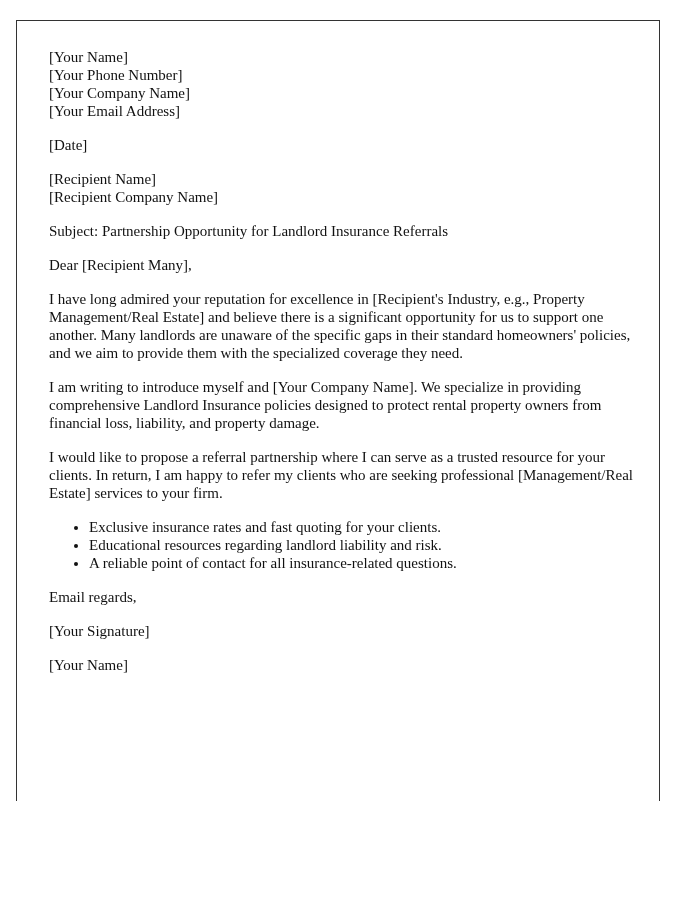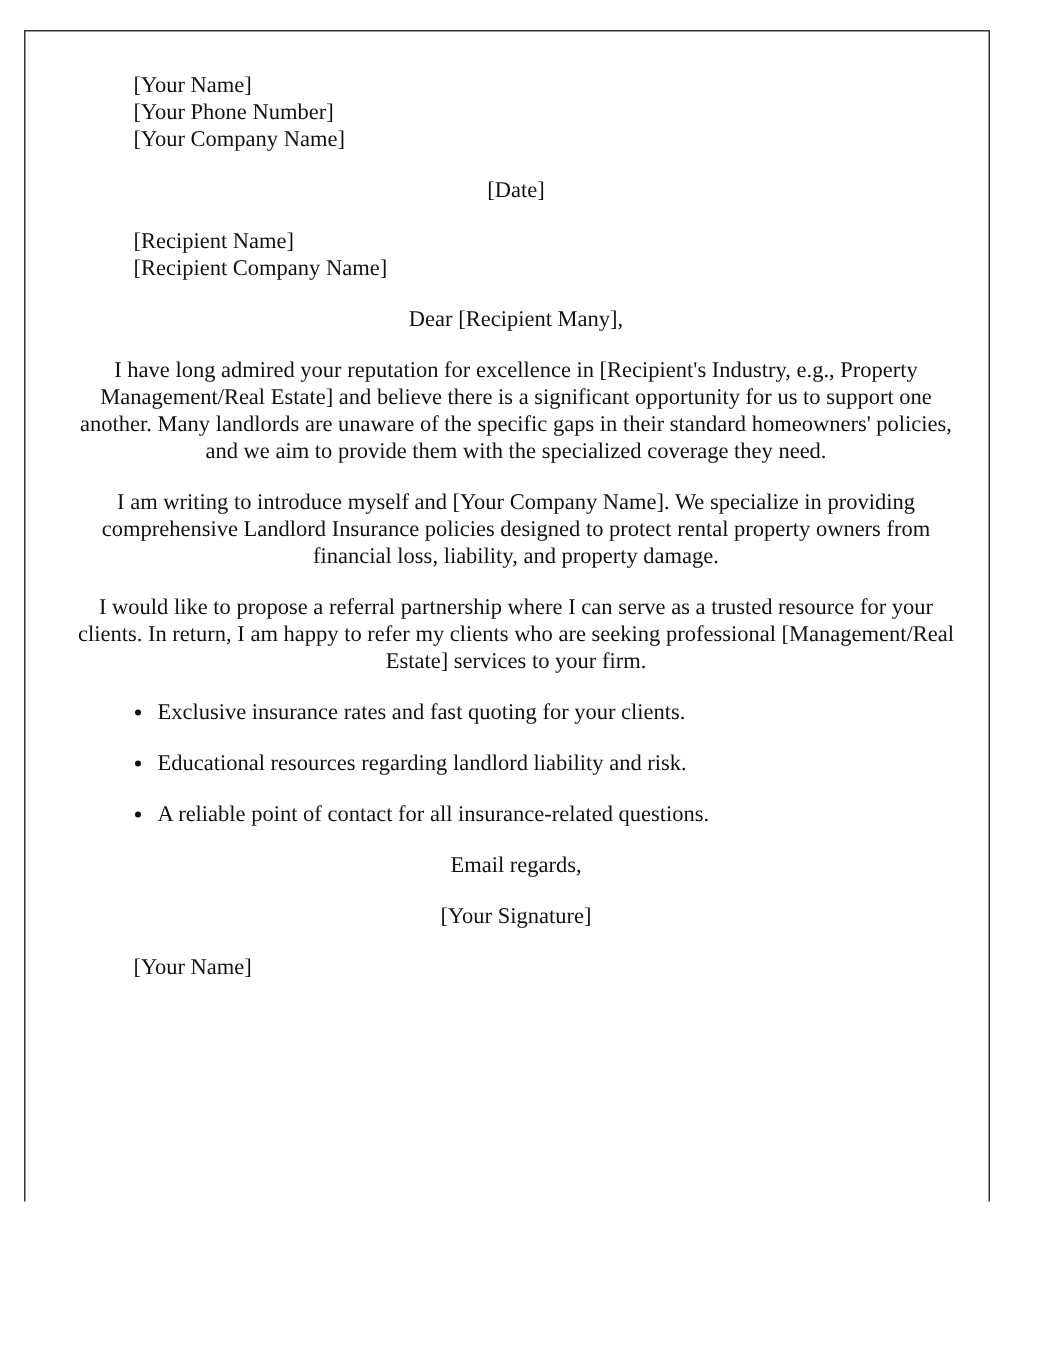--- a/index.html
+++ b/index.html
@@ -17,44 +17,46 @@
     .content {
       position: absolute;
       left: 32px; top: 27px;
       width: 590px;
       font-family: "Liberation Serif", "DejaVu Serif", serif;
       font-size: 15px;
       line-height: 18px;
       color: #111111;
     }
     .block { margin: 0 0 16px 0; }
-    .line { display: block; margin-left: 40px; }
-    p { margin: 12px 0 16px 0; text-align: center; }
+    .line { display: block; }
+    p { margin: 12px 0 16px 0; }
     ul { margin: 0 0 16px 0; padding-left: 40px; list-style: disc; }
-    li { margin: 16px; }
+    li { margin: 0; }
   </style>
 </head>
 <body>
 
 <div class="page">
   <div class="content">
 
     <div class="block">
       <span class="line">[Your Name]</span>
       <span class="line">[Your Phone Number]</span>
       <span class="line">[Your Company Name]</span>
+      <span class="line">[Your Email Address]</span>
     </div>
 
     <p>[Date]</p>
 
     <div class="block">
       <span class="line">[Recipient Name]</span>
       <span class="line">[Recipient Company Name]</span>
     </div>
 
+    <p>Subject: Partnership Opportunity for Landlord Insurance Referrals</p>
 
     <p>Dear [Recipient Many],</p>
 
     <p>I have long admired your reputation for excellence in [Recipient's Industry, e.g., Property Management/Real Estate] and believe there is a significant opportunity for us to support one another. Many landlords are unaware of the specific gaps in their standard homeowners' policies, and we aim to provide them with the specialized coverage they need.</p>
     <p>I am writing to introduce myself and [Your Company Name]. We specialize in providing comprehensive Landlord Insurance policies designed to protect rental property owners from financial loss, liability, and property damage.</p>
     <p>I would like to propose a referral partnership where I can serve as a trusted resource for your clients. In return, I am happy to refer my clients who are seeking professional [Management/Real Estate] services to your firm.</p>
 
     <ul>
       <li>Exclusive insurance rates and fast quoting for your clients.</li>
       <li>Educational resources regarding landlord liability and risk.</li>

